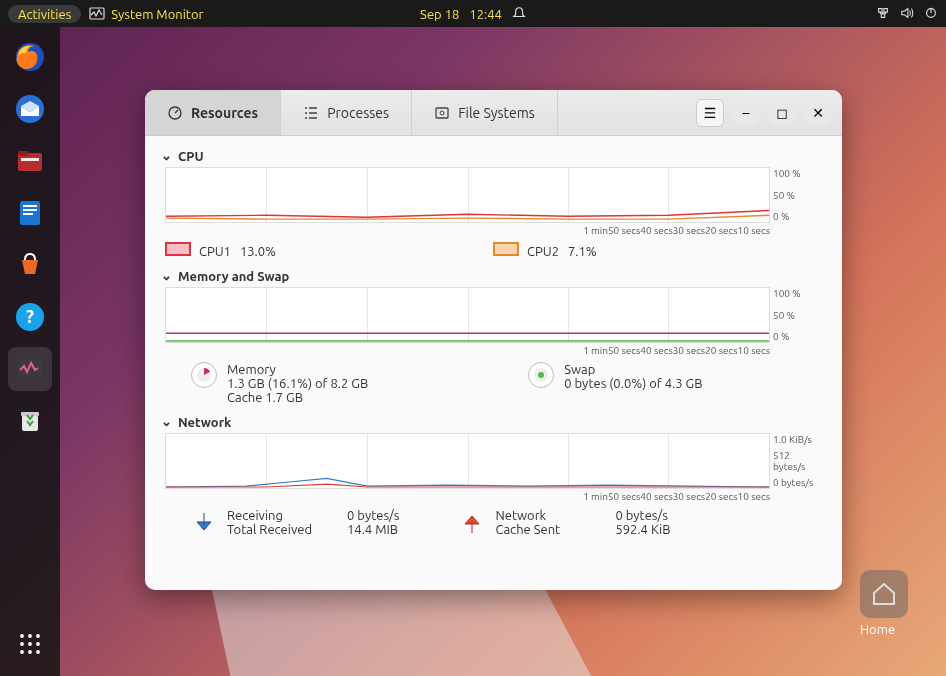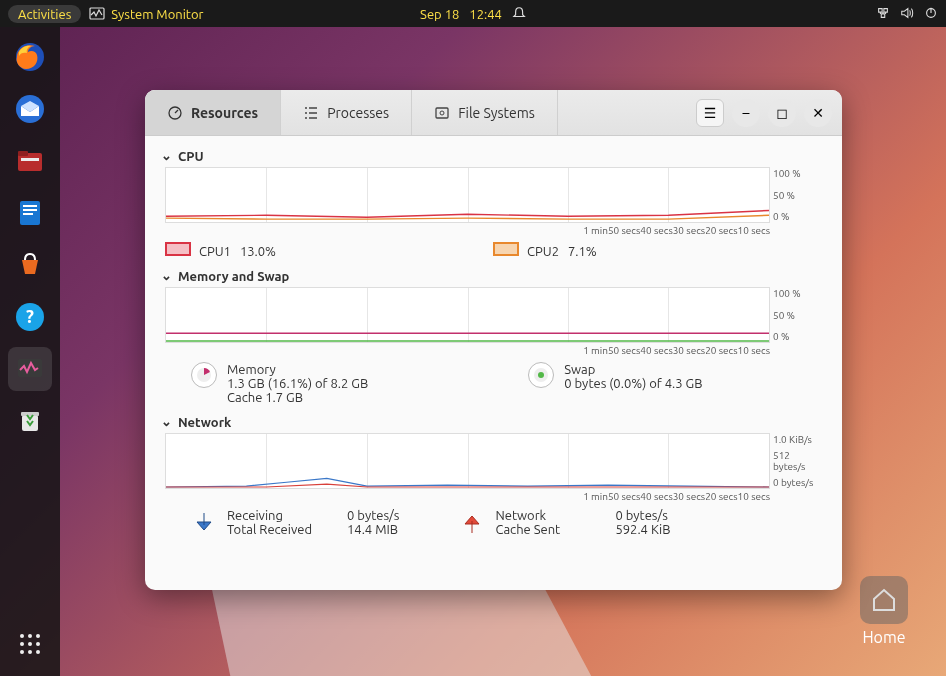--- a/index.html
+++ b/index.html
@@ -6,21 +6,21 @@
 body { width: 946px; height: 676px; background: linear-gradient(135deg, #5a2050 0%, #7a3565 30%, #d4735a 70%, #e8a877 100%); position: relative; overflow: hidden; }
 .topbar { height: 27px; background: #1a1a1a; color: #fde047; display: flex; align-items: center; font-size: 13px; padding: 0 8px; }
 .topbar .activities { background: #3a3a3a; padding: 2px 10px; border-radius: 10px; margin-right: 8px; cursor: pointer; }
 .topbar .appname { display: flex; align-items: center; gap: 6px; }
 .topbar .center { position: absolute; left: 50%; transform: translateX(-50%); display: flex; gap: 10px; align-items: center; }
 .topbar .right { margin-left: auto; display: flex; gap: 10px; align-items: center; }
 .dock { position: absolute; left: 0; top: 27px; bottom: 0; width: 60px; background: rgba(20,20,20,0.85); display: flex; flex-direction: column; align-items: center; padding-top: 8px; gap: 8px; }
 .dock .dicon { width: 44px; height: 44px; border-radius: 8px; display: flex; align-items: center; justify-content: center; cursor: pointer; }
 .dock .dicon.active { background: rgba(255,255,255,0.12); }
 .dock .apps { margin-top: auto; margin-bottom: 10px; }
-.desktop-icon { position: absolute; right: 38px; bottom: 30px; text-align: center; color: #fff; font-size: 16px; cursor: pointer; }
+.desktop-icon { position: absolute; right: 38px; bottom: 40px; text-align: left; color: #fff; font-size: 13px; cursor: pointer; }
 .desktop-icon .folder { width: 48px; height: 48px; margin: 0 auto 4px; background: rgba(100,100,100,0.5); border-radius: 10px; display:flex;align-items:center;justify-content:center; }
 .window { position: absolute; left: 145px; top: 90px; width: 697px; height: 500px; background: #fafafa; border-radius: 10px; box-shadow: 0 8px 28px rgba(0,0,0,0.4); overflow: hidden; display: flex; flex-direction: column; }
 .titlebar { height: 46px; background: linear-gradient(#ebebeb,#e2e2e2); border-bottom: 1px solid #ccc; display: flex; align-items: center; }
 .tabs { display: flex; height: 100%; }
 .tab { display: flex; align-items: center; gap: 8px; padding: 0 22px; font-size: 14px; color: #333; border-right: 1px solid #d0d0d0; cursor: pointer; }
 .tab.active { background: #d5d5d5; font-weight: 600; }
 .winbtns { margin-left: auto; display: flex; gap: 8px; padding-right: 10px; align-items: center; }
 .wbtn { width: 28px; height: 28px; border-radius: 6px; background: #f5f5f5; border: 1px solid #ccc; display:flex;align-items:center;justify-content:center; cursor:pointer; font-size:14px;}
 .wbtn.round { border-radius: 50%; background: #e8e8e8; border: none; }
 .body { flex: 1; overflow-y: auto; padding: 8px 16px 12px 16px; font-size: 13px; color: #333; }

